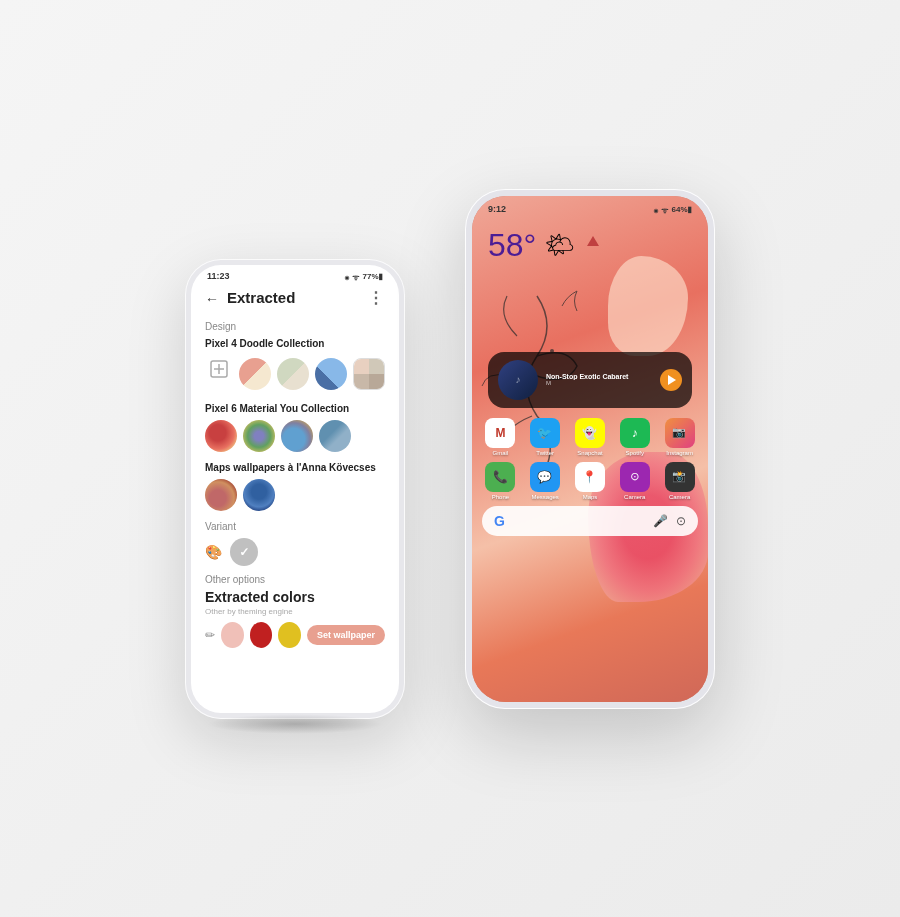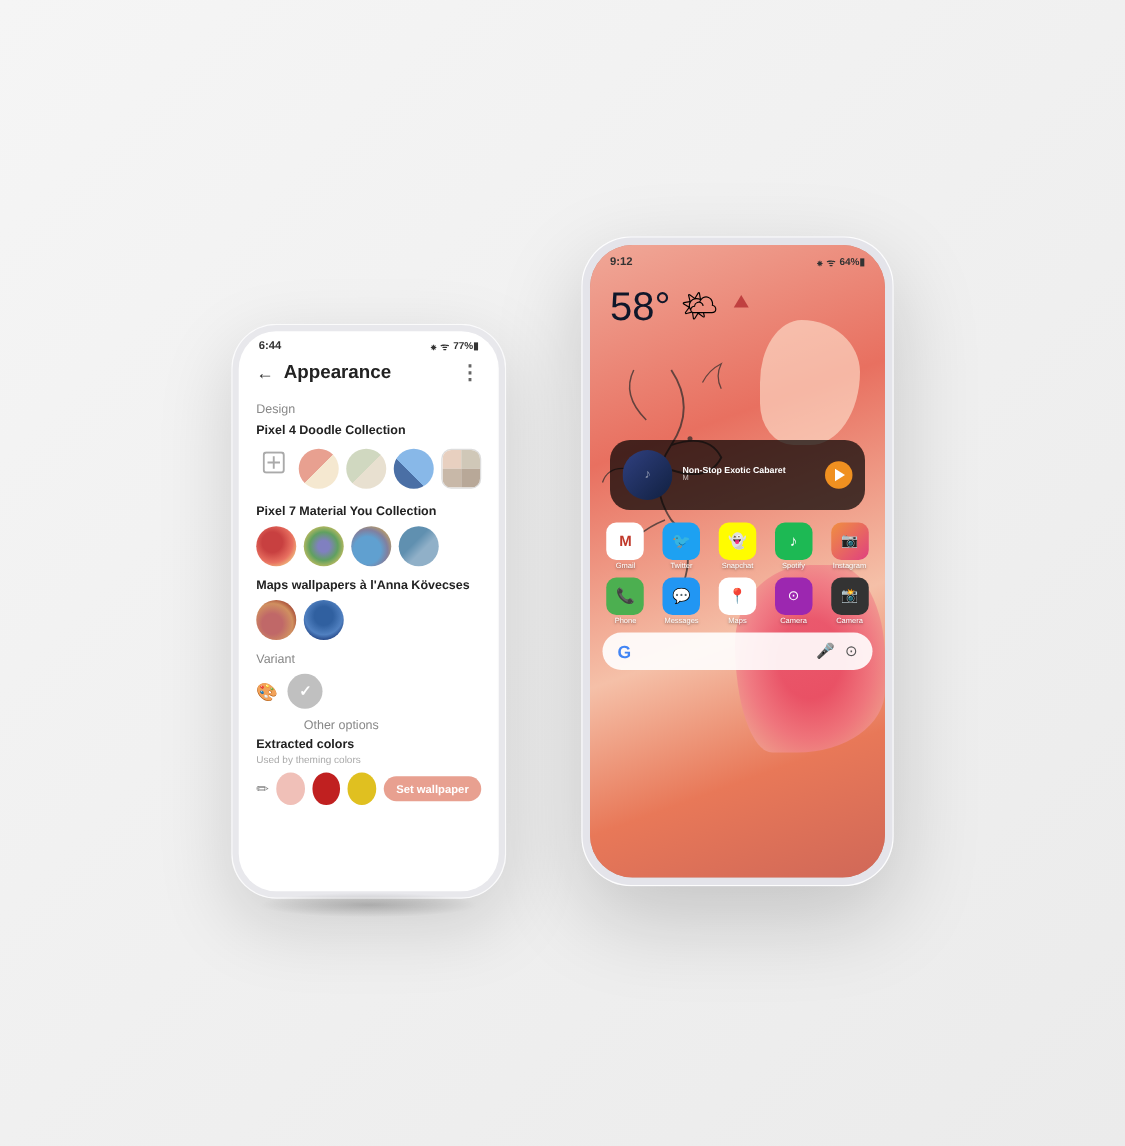--- a/index.html
+++ b/index.html
@@ -194,25 +194,24 @@
     .checkmark {
       color: white;
       font-size: 12px;
       font-weight: bold;
     }
 
     .other-options-label {
       font-size: 10px;
       color: #888;
       margin-bottom: 4px;
-      margin-left: 38px;
     }
 
     .extracted-label {
-      font-size: 10px;
+      font-size: 14px;
       font-weight: 600;
       color: #222;
       margin-bottom: 2px;
     }
 
     .extracted-sub {
       font-size: 8px;
       color: #aaa;
       margin-bottom: 6px;
     }
@@ -331,21 +330,21 @@
       z-index: 10;
       padding: 8px 16px;
       display: flex;
       align-items: center;
       gap: 8px;
     }
 
     .temp-display {
       font-size: 32px;
       font-weight: 300;
-      color: #0f172a;
+      color: #4c1d95;
     }
 
     .weather-icon {
       font-size: 24px;
     }
 
     .weather-triangle {
       width: 0;
       height: 0;
       border-left: 6px solid transparent;
@@ -519,33 +518,33 @@
   </style>
 </head>
 <body>
 
 <div class="page-container">
 
   <div class="phone-1">
     <div class="phone-1-inner">
 
       <div class="phone-status-bar-1">
-        <span>6:44</span>
+        <span>11:23</span>
         <div class="status-icons-1">
           <span>⁕</span>
           <span>ᯤ</span>
           <span>77%▮</span>
         </div>
       </div>
 
       <div class="phone-content-1">
         <div class="app-header">
           <div class="app-header-left">
             <span class="back-arrow">←</span>
-            <span class="app-title">Appearance</span>
+            <span class="app-title">Extracted</span>
           </div>
           <span class="more-icon">⋮</span>
         </div>
 
         <div class="section-label">Design</div>
 
         <div class="collection-title">Pixel 4 Doodle Collection</div>
         <div class="color-circles-row">
           <div class="wallpaper-icon-wrap">
             <svg width="18" height="18" viewBox="0 0 18 18" fill="none">
@@ -558,21 +557,21 @@
           <div class="color-circle c2"></div>
           <div class="color-circle c3"></div>
           <div class="circle-grid">
             <div class="grid-cell" style="background:#e8d0c0;"></div>
             <div class="grid-cell" style="background:#d0c8b8;"></div>
             <div class="grid-cell" style="background:#c8b8a8;"></div>
             <div class="grid-cell" style="background:#b8a898;"></div>
           </div>
         </div>
 
-        <div class="collection-title">Pixel 7 Material You Collection</div>
+        <div class="collection-title">Pixel 6 Material You Collection</div>
         <div class="color-circles-row">
           <div class="color-circle c4"></div>
           <div class="color-circle c5"></div>
           <div class="color-circle c6"></div>
           <div class="color-circle c7"></div>
         </div>
 
         <div class="collection-title">Maps wallpapers à l'Anna Kövecses</div>
         <div class="color-circles-row">
           <div class="color-circle c8"></div>
@@ -584,21 +583,21 @@
           <div class="variant-row">
             <span class="palette-icon">🎨</span>
             <div class="variant-circle">
               <span class="checkmark">✓</span>
             </div>
           </div>
         </div>
 
         <div class="other-options-label">Other options</div>
         <div class="extracted-label">Extracted colors</div>
-        <div class="extracted-sub">Used by theming colors</div>
+        <div class="extracted-sub">Other by theming engine</div>
 
         <div class="bottom-row">
           <span class="pencil-icon">✏</span>
           <div class="color-swatch" style="background:#f0c0b8;"></div>
           <div class="color-swatch" style="background:#c02020;"></div>
           <div class="color-swatch" style="background:#e0c020;"></div>
           <button class="set-wallpaper-btn">Set wallpaper</button>
         </div>
       </div>
 

